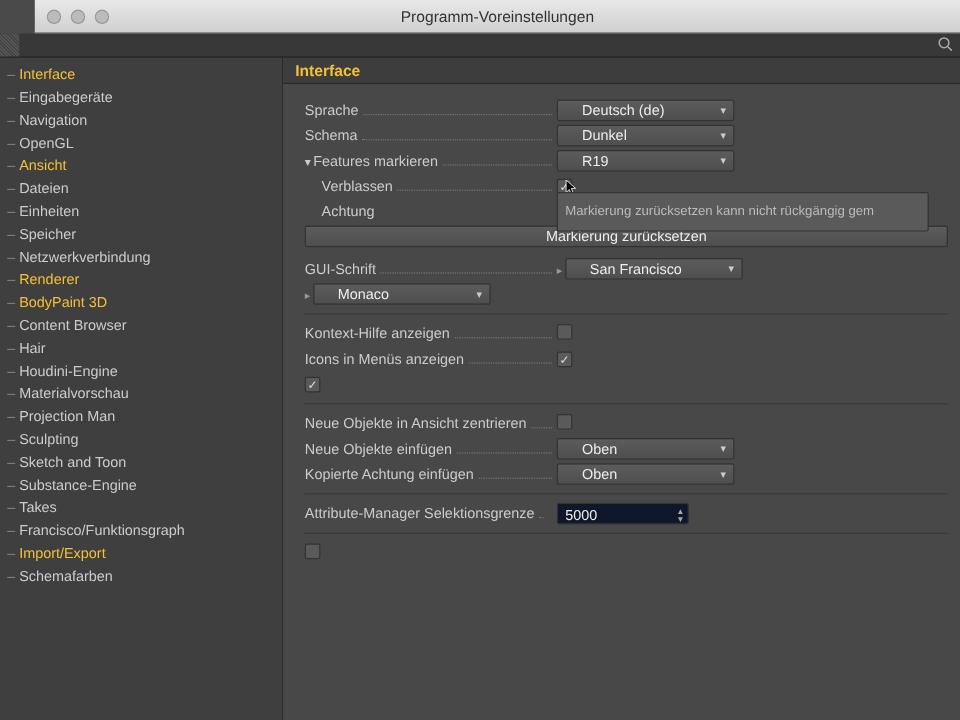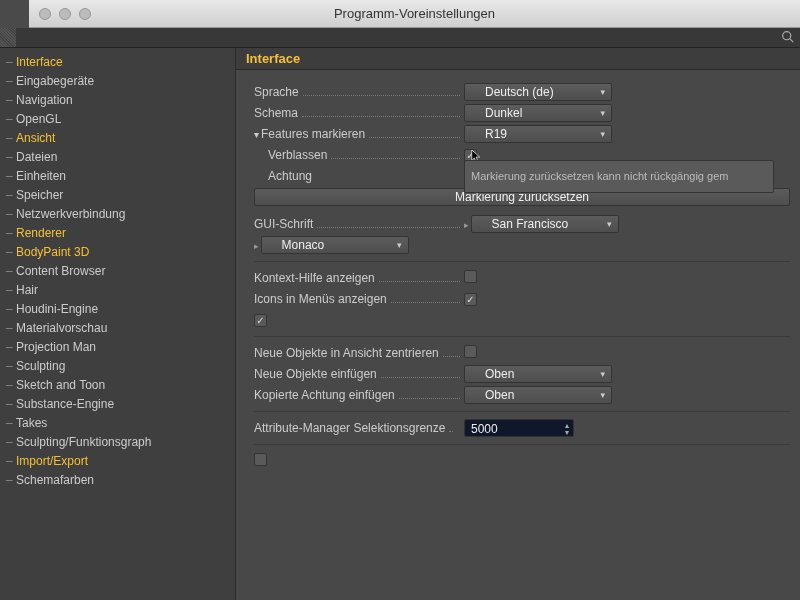--- a/index.html
+++ b/index.html
@@ -151,21 +151,21 @@
       <div class="side-item">
         <span class="tick">–</span>
         <span>Substance-Engine</span>
       </div>
       <div class="side-item">
         <span class="tick">–</span>
         <span>Takes</span>
       </div>
       <div class="side-item">
         <span class="tick">–</span>
-        <span>Sculpting/Funktionsgraph</span>
+        <span>Francisco/Funktionsgraph</span>
       </div>
       <div class="side-item hl">
         <span class="tick">–</span>
         <span>Import/Export</span>
       </div>
       <div class="side-item">
         <span class="tick">–</span>
         <span>Schemafarben</span>
       </div>
     </div>

